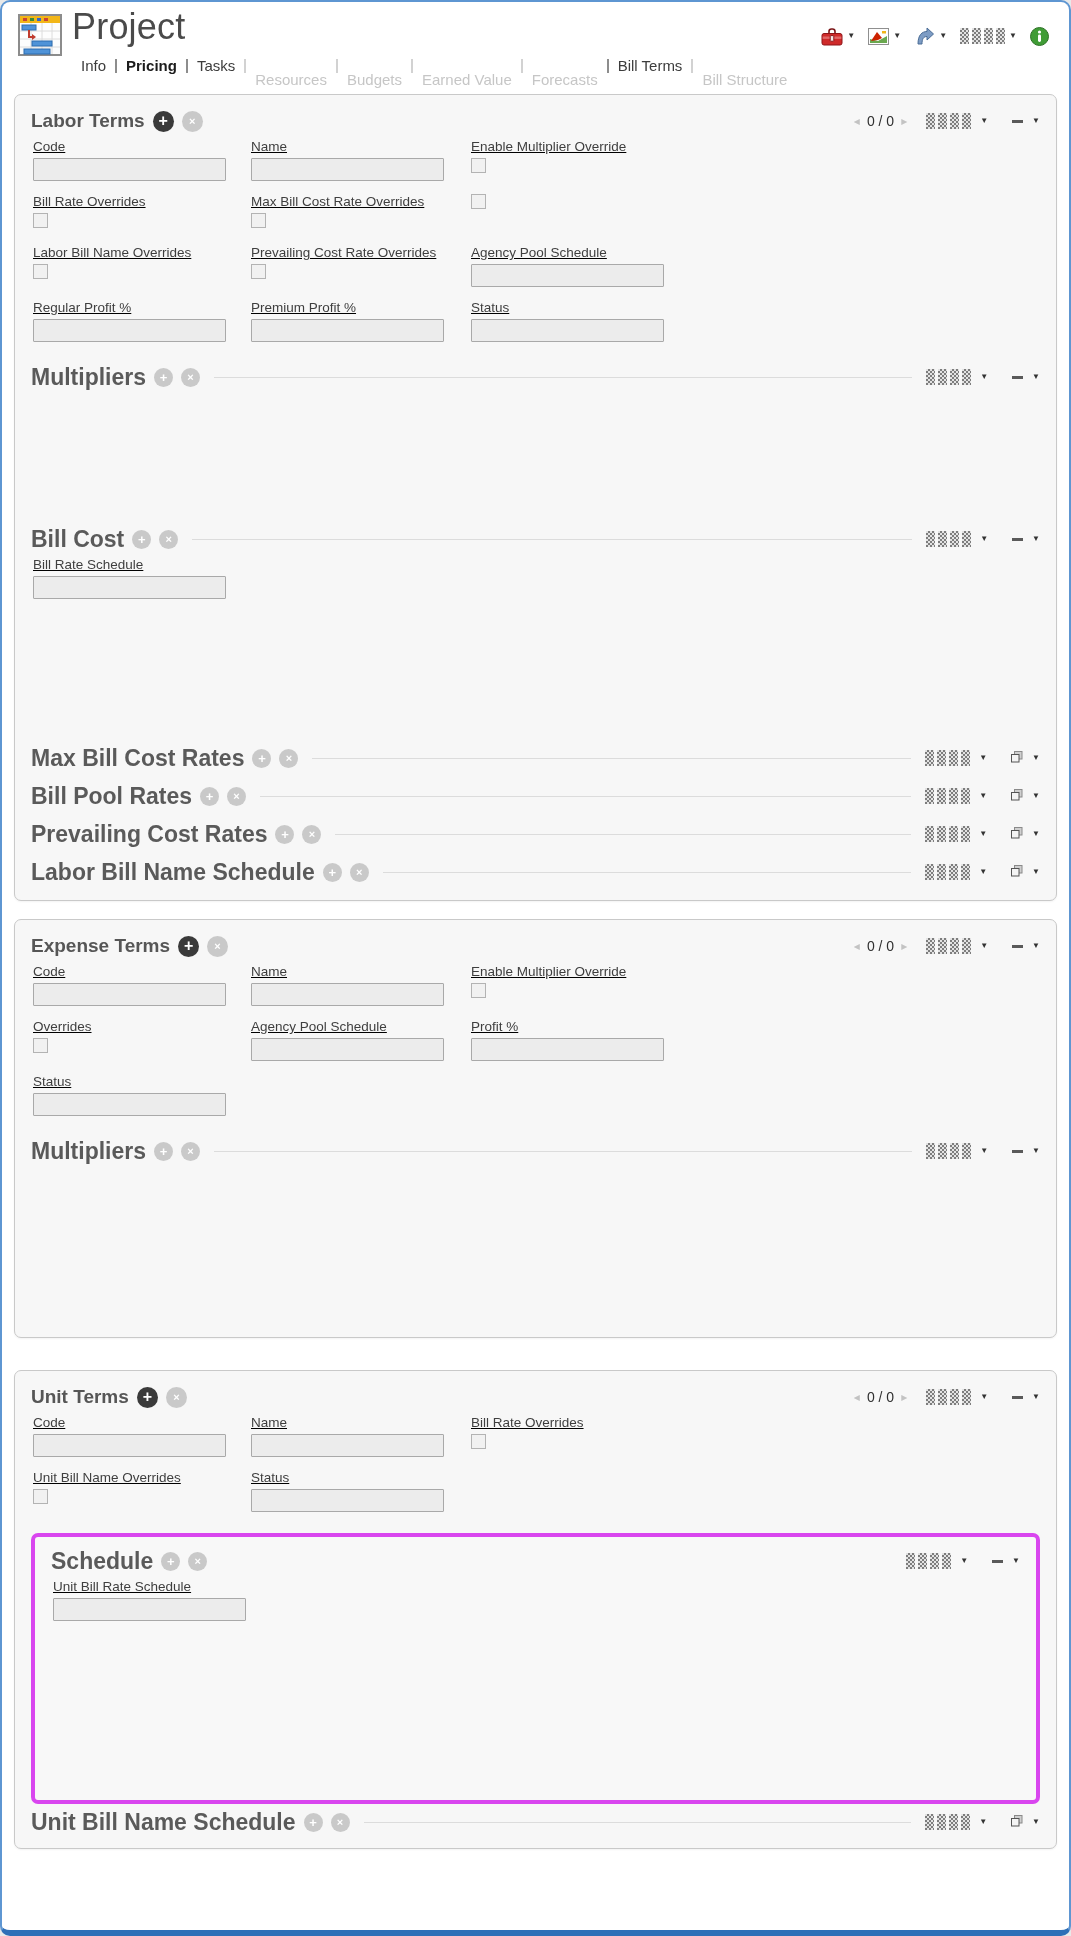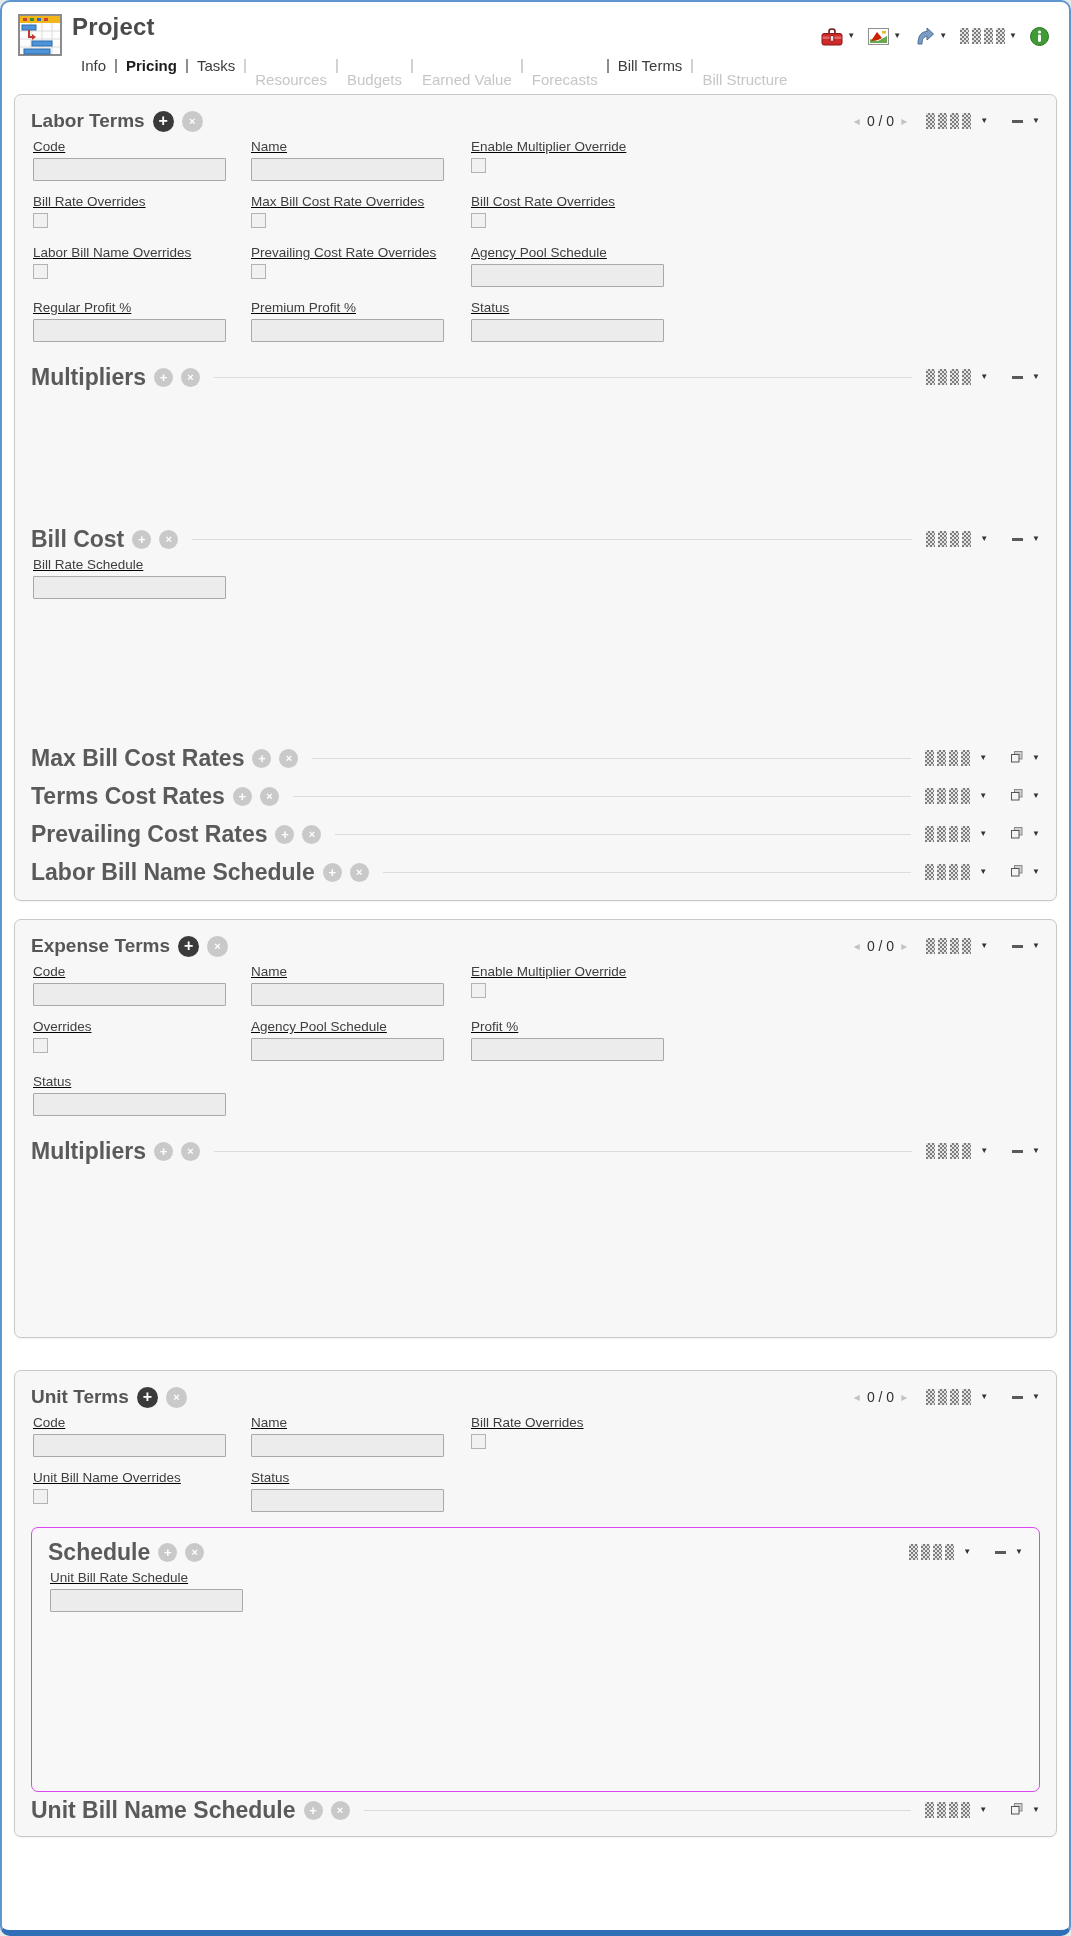--- a/index.html
+++ b/index.html
@@ -6,21 +6,21 @@
   html,body { margin:0; padding:0; background:#e9e9e9; font-family:"Liberation Sans", sans-serif; }
   .window {
     width:1071px; height:1936px; background:#fff; position:relative;
     border:2px solid #5e96d2; border-bottom:6px solid #2e6fb7; border-radius:10px;
     overflow:hidden;
   }
   
   .app-header { display:flex; align-items:flex-start; padding:10px 14px 2px 16px; position:relative; }
   .logo { flex:0 0 auto; margin-top:2px; }
   .title-block { margin-left:10px; }
-  .page-title { font-size:24px; font-weight:bold; color:#4a4a4a; margin:0; line-height:30px; letter-spacing:.2px; }
+  .page-title { font-size:36px; font-weight:normal; color:#4a4a4a; margin:0; line-height:30px; letter-spacing:.2px; }
   .tabs { display:flex; align-items:center; font-size:15px; margin-top:1px; color:#3c3c3c; }
   .tab { padding:0 9px; cursor:default; white-space:nowrap; }
   .tab.active { font-weight:bold; color:#1c1c1c; }
   .tab.disabled { color:#c6c6c6;margin-top:28px; }
   .tabsep { width:2px; height:14px; background:#8d8d8d; }
   .tabsep.light { background:#d2d2d2; }
   .toolbar { position:absolute; top:24px; right:20px; display:flex; align-items:center; gap:7px; }
   .tb-group { display:flex; align-items:center; gap:4px; margin-left:6px; }
   .tb-btn { display:inline-flex; align-items:center; cursor:pointer; }
   .caret { font-size:8px; color:#333; line-height:1; cursor:pointer; }
@@ -58,21 +58,21 @@
   .fgrid { display:grid; grid-template-columns:218px 220px auto; padding:2px 0 0 2px; }
   .field { margin-bottom:13px;text-decoration:underline; }
   .field label { display:block; font-size:13.5px; color:#3f3f3f; margin-bottom:4px; }
   .tbox { width:193px; height:23px; background:#ececec; border:1px solid #a9a9a9; border-radius:1px;
           font-family:"Liberation Sans",sans-serif; font-size:13px; color:#333; padding:0 4px; }
   .cb { display:inline-block; width:15px; height:15px; background:#f1f1f1; border:1px solid #b3b3b3; cursor:pointer; }
 
   .sp128 { height:124px; } .sp130 { height:126px; } .sp165 { height:160px; } .sp160 { height:156px; }
   .collapsed-list .sub-head { margin-top:2px; height:36px; }
 
-  .subpanel { border:1px solid #d946ef; border-radius:7px; background:#f8f8f8; padding:8px 16px 10px 16px; margin-top:2px; }
+  .subpanel { border:4px solid #d946ef; border-radius:7px; background:#f8f8f8; padding:8px 16px 10px 16px; margin-top:8px; }
 </style>
 </head>
 <body>
 
 <div class="window">
 
   <div class="app-header">
     <span class="logo">
       <svg width="44" height="42" viewBox="0 0 44 42">
         <rect x="1" y="1" width="42" height="40" fill="#fdfdfd" stroke="#8c8c8c" stroke-width="2"></rect>
@@ -210,21 +210,20 @@
 
       <div class="field">
         <label>Bill Rate Overrides</label>
         <span class="cb"></span>
       </div>
       <div class="field">
         <label>Max Bill Cost Rate Overrides</label>
         <span class="cb"></span>
       </div>
       <div class="field">
-        <label>Bill Cost Rate Overrides</label>
         <span class="cb"></span>
       </div>
 
       <div class="field">
         <label>Labor Bill Name Overrides</label>
         <span class="cb"></span>
       </div>
       <div class="field">
         <label>Prevailing Cost Rate Overrides</label>
         <span class="cb"></span>
@@ -312,21 +311,21 @@
           <span>
             <svg width="12" height="12" viewBox="0 0 12 12">
                 <rect x="3.5" y="0.5" width="7.5" height="7.5" fill="#cfcfcf" stroke="#8a8a8a"></rect>
                 <rect x="0.5" y="3.5" width="7.5" height="7.5" fill="#f4f4f4" stroke="#555"></rect>
               </svg>
           </span>
           <span class="caret">▼</span>
         </div>
       </div>
       <div class="sub-head">
-        <span class="sub-title">Terms Cost Rates</span>
+        <span class="sub-title">Bill Pool Rates</span>
         <span class="btn-round btn-gray sm">+</span>
         <span class="btn-round btn-gray sm btn-x">×</span>
         <span class="rule"></span>
         <div class="head-right norule">
           <span class="grid-icon">
               <i></i>
               <i></i>
               <i></i>
               <i></i>
             </span>

